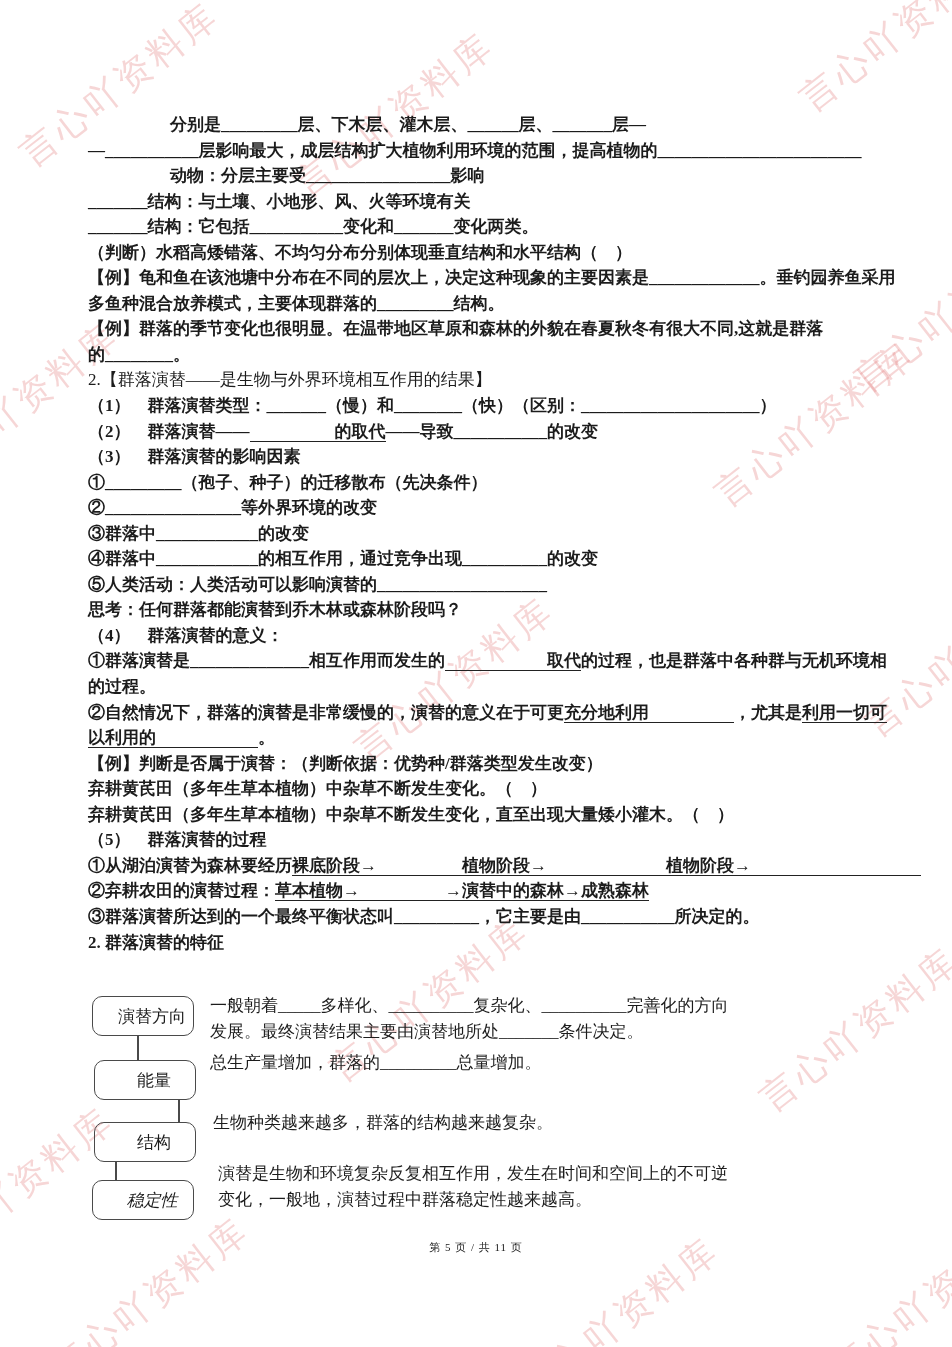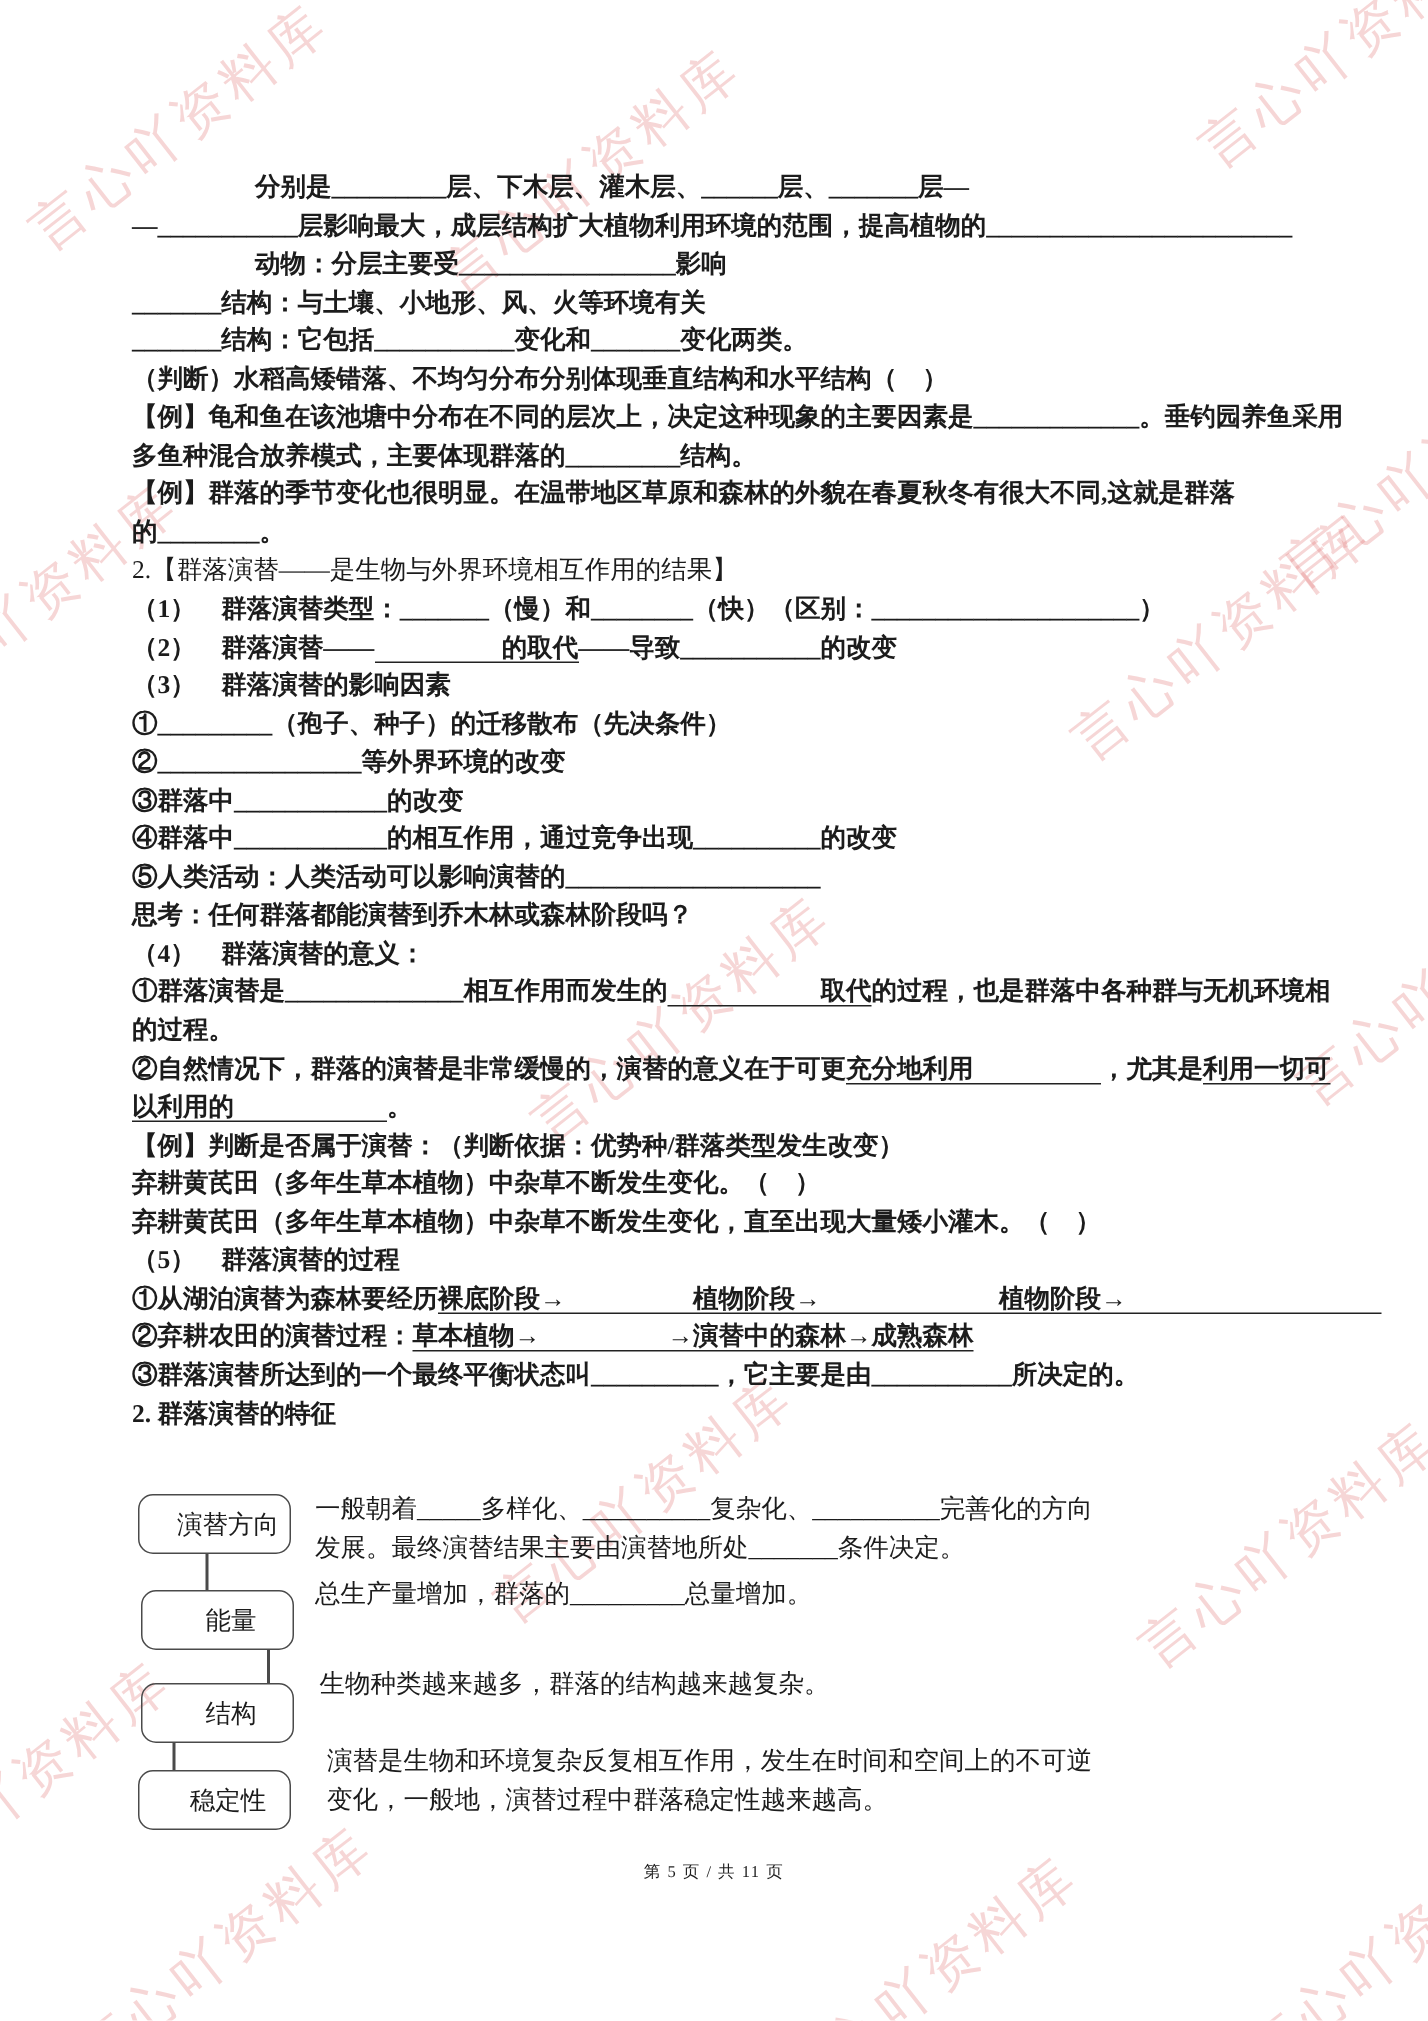--- a/index.html
+++ b/index.html
@@ -46,21 +46,21 @@
     border-radius:10px;
     display:flex;align-items:center;justify-content:center;
     font-size:17px;
     box-sizing:border-box;
     background:transparent;
     padding-left:18px;
   }
   .fbox.b1{left:92px;top:996px;}
   .fbox.b2{left:94px;top:1060px;}
   .fbox.b3{left:94px;top:1122px;}
-  .fbox.b4{left:92px;top:1180px;}
+  .fbox.b4{left:92px;top:1180px;font-style:italic;}
   .conn{position:absolute;width:1.6px;background:#4a4a4a;}
   .c1{left:137px;top:1036px;height:24px;}
   .c2{left:178px;top:1100px;height:22px;}
   .c3{left:115px;top:1162px;height:18px;}
   .note{
     position:absolute;z-index:2;
     font-size:17px;line-height:26px;white-space:pre;
   }
   .n1{left:210px;top:993px;}
   .n2{left:210px;top:1050px;}

